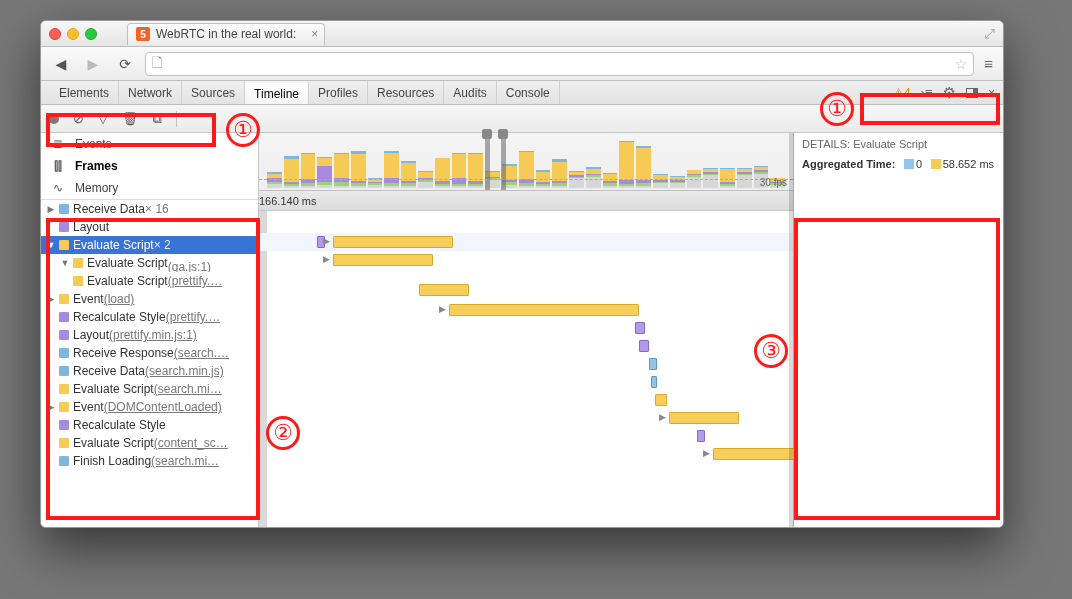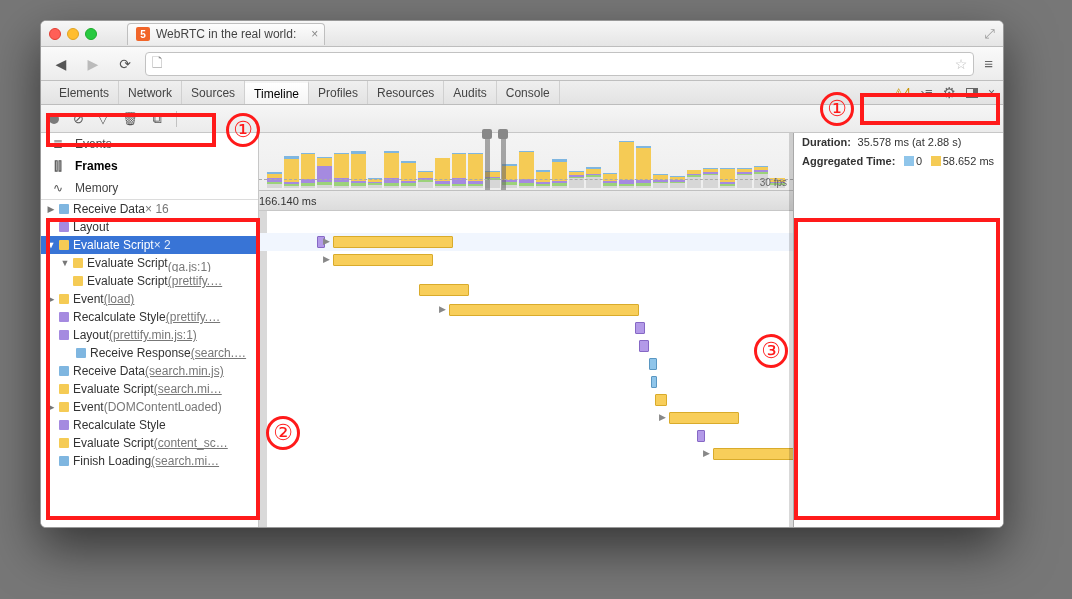--- a/index.html
+++ b/index.html
@@ -202,21 +202,21 @@
               <span class="sw purple"></span>
               <span>Recalculate Style</span> 
               <span class="sub" style="text-decoration:underline;">(prettify.…</span>
             </div>
             <div class="row" style="padding-left: 4px;">
               <span class="tri"></span>
               <span class="sw purple"></span>
               <span>Layout</span> 
               <span class="sub" style="text-decoration:underline;">(prettify.min.js:1)</span>
             </div>
-            <div class="row" style="padding-left: 4px; margin-left: 17px;">
+            <div class="row" style="padding-left: 4px;">
               <span class="tri"></span>
               <span class="sw blue"></span>
               <span>Receive Response</span> 
               <span class="sub" style="text-decoration:underline;">(search.…</span>
             </div>
             <div class="row" style="padding-left: 4px;">
               <span class="tri"></span>
               <span class="sw blue"></span>
               <span>Receive Data</span> 
               <span class="sub" style="text-decoration:underline;">(search.min.js)</span>
@@ -224,21 +224,21 @@
             <div class="row" style="padding-left: 4px;">
               <span class="tri"></span>
               <span class="sw yellow"></span>
               <span>Evaluate Script</span> 
               <span class="sub" style="text-decoration:underline;">(search.mi…</span>
             </div>
             <div class="row" style="padding-left: 4px;">
               <span class="tri">▶</span>
               <span class="sw yellow"></span>
               <span>Event</span> 
-              <span class="sub" style="">(DOMContentLoaded)</span>
+              <span class="sub" style="text-decoration:underline;">(DOMContentLoaded)</span>
             </div>
             <div class="row" style="padding-left: 4px;">
               <span class="tri"></span>
               <span class="sw purple"></span>
               <span>Recalculate Style</span> 
               <span class="sub" style="text-decoration:underline;margin-top:37px;">(jquery.…</span>
             </div>
             <div class="row" style="padding-left: 4px;">
               <span class="tri"></span>
               <span class="sw yellow"></span>
@@ -523,21 +523,21 @@
               <div class="bar bp" style="left: 438px; width: 8px;"></div>
             </div>
             <div class="trackrow" style="top: 234px;">
               <span class="tri2" style="left: 444px;">▶</span>
               <div class="bar by" style="left: 454px; width: 90px;"></div>
             </div>
           </div>
       </div>
 
       <div class="details">
-        <div class="kv"><b>Duration:</b>&nbsp;<span>35.578 ms (at 2.88 s)</span></div>
+        <div class="hd">DETAILS: Evaluate Script</div>
         <div class="kv"><b>Aggregated Time:</b>&nbsp;<span class="swinline" style="background:#8fc5ea"></span><span>0</span>&nbsp;<span class="swinline" style="background:#f5cb55"></span><span>58.652 ms</span></div>
       </div>
     </div>
   </div>
 </div>
 
 <div class="callout" style="left:46px;top:113px;width:170px;height:34px;"></div>
 <div class="callout" style="left:860px;top:93px;width:140px;height:32px;"></div>
 <div class="callout" style="left:46px;top:218px;width:214px;height:302px;"></div>
 <div class="callout" style="left:794px;top:218px;width:206px;height:302px;"></div>

